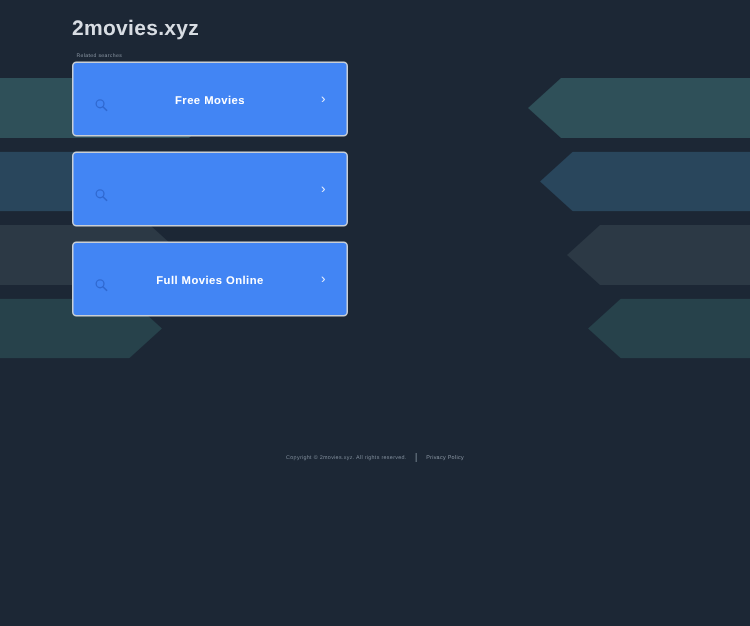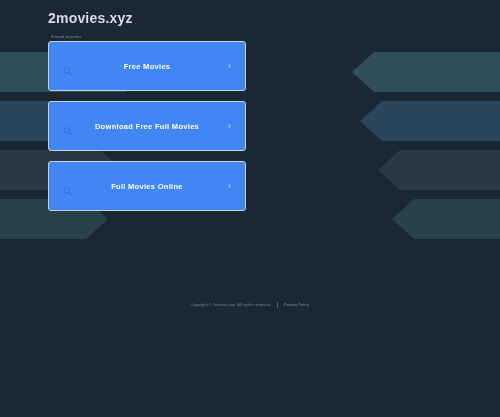--- a/index.html
+++ b/index.html
@@ -66,21 +66,21 @@
     color: #8d99a6;
     letter-spacing: 0.25px;
     margin-left: 3px;
     margin-bottom: 2px;
     white-space: nowrap;
   }
 
   .ad-button {
     position: relative;
     box-sizing: border-box;
-    width: 198px;
+    width: 184px;
     height: 50px;
     margin-bottom: 10px;
     background: #4285f4;
     border: 1px solid #c9cfd6;
     border-radius: 3px;
     display: flex;
     align-items: center;
     justify-content: center;
     cursor: pointer;
   }
@@ -180,21 +180,20 @@
       <span class="ad-chevron">›</span>
     </div>
 
     <div class="ad-button">
       <span class="ad-search-icon">
         <svg viewBox="0 0 16 16" width="9" height="9">
           <circle cx="6.6" cy="6.6" r="4.6" fill="none" stroke="#1a49a8" stroke-width="1.6"></circle>
           <line x1="10" y1="10" x2="14.4" y2="14.4" stroke="#1a49a8" stroke-width="1.8" stroke-linecap="round"></line>
         </svg>
       </span>
-      <span class="ad-label">Download Free Full Movies</span>
       <span class="ad-chevron">›</span>
     </div>
 
     <div class="ad-button">
       <span class="ad-search-icon">
         <svg viewBox="0 0 16 16" width="9" height="9">
           <circle cx="6.6" cy="6.6" r="4.6" fill="none" stroke="#1a49a8" stroke-width="1.6"></circle>
           <line x1="10" y1="10" x2="14.4" y2="14.4" stroke="#1a49a8" stroke-width="1.8" stroke-linecap="round"></line>
         </svg>
       </span>

